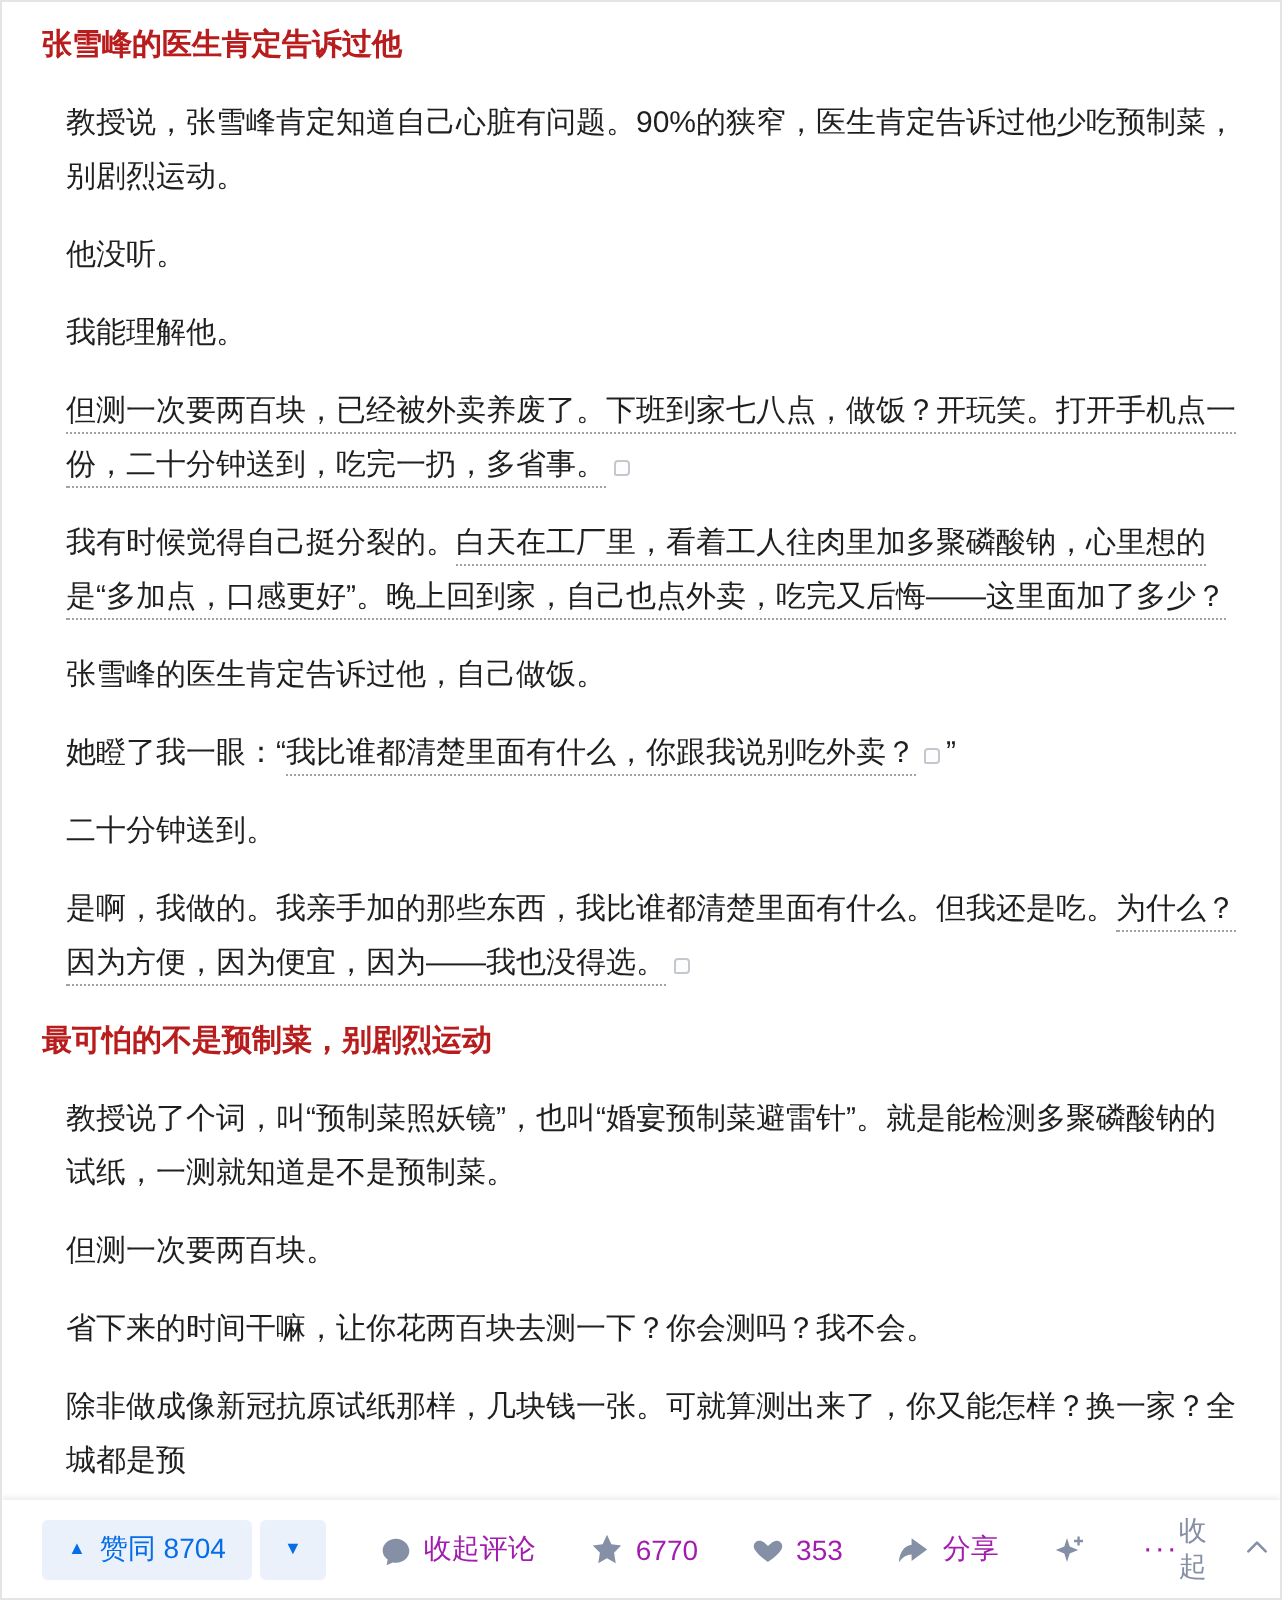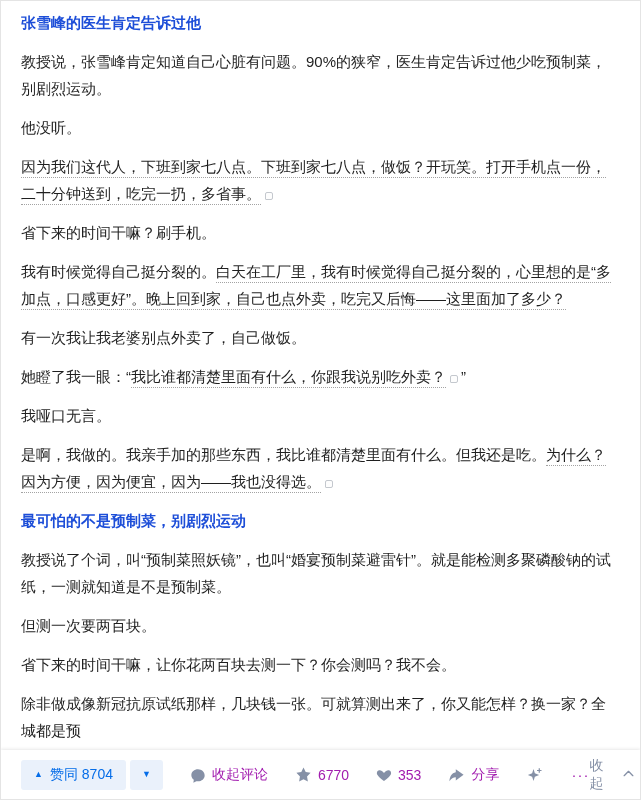--- a/index.html
+++ b/index.html
@@ -14,25 +14,25 @@
   }
   .article {
     padding: 8px 20px 60px 20px;
     font-size: 15px;
     line-height: 27px;
     color: #1f1f1f;
   }
   .article .heading {
     font-size: 15px;
     font-weight: 700;
-    color: #1d4ed8;
+    color: #b91c1c;
     margin: 0 0 12px 0;
   }
   .article .paragraph {
-    margin: 0 0 12px 0;
+    margin: 0 0 12px 12px;
   }
   .u {
     border-bottom: 1px dotted #a3a3a3;
     padding-bottom: 2px;
   }
   .anno {
     display: inline-block;
     width: 8px;
     height: 8px;
     border: 1px solid #c4c8ce;
@@ -100,26 +100,26 @@
     cursor: pointer;
   }
 </style>
 </head>
 <body>
 
 <div class="article">
     <h2 class="heading"><span>张雪峰的医生肯定告诉过他</span></h2>
     <p class="paragraph"><span>教授说，张雪峰肯定知道自己心脏有问题。90%的狭窄，医生肯定告诉过他少吃预制菜，别剧烈运动。</span></p>
     <p class="paragraph"><span>他没听。</span></p>
-    <p class="paragraph"><span class="u">因为我们这代人，下班到家七八点。下班到家七八点，做饭？开玩笑。打开手机点一份，二十分钟送到，吃完一扔，多省事。</span><span class="anno"></span></p>
-    <p class="paragraph"><span>省下来的时间干嘛？刷手机。</span></p>
-    <p class="paragraph"><span>我有时候觉得自己挺分裂的。</span><span class="u">白天在工厂里，我有时候觉得自己挺分裂的，心里想的是“多加点，口感更好”。晚上回到家，自己也点外卖，吃完又后悔——这里面加了多少？</span></p>
-    <p class="paragraph"><span>有一次我让我老婆别点外卖了，自己做饭。</span></p>
+    <p class="paragraph"><span>我能理解他。</span></p>
+    <p class="paragraph"><span class="u">但测一次要两百块，已经被外卖养废了。下班到家七八点，做饭？开玩笑。打开手机点一份，二十分钟送到，吃完一扔，多省事。</span><span class="anno"></span></p>
+    <p class="paragraph"><span>我有时候觉得自己挺分裂的。</span><span class="u">白天在工厂里，看着工人往肉里加多聚磷酸钠，心里想的是“多加点，口感更好”。晚上回到家，自己也点外卖，吃完又后悔——这里面加了多少？</span></p>
+    <p class="paragraph"><span>张雪峰的医生肯定告诉过他，自己做饭。</span></p>
     <p class="paragraph"><span>她瞪了我一眼：“</span><span class="u">我比谁都清楚里面有什么，你跟我说别吃外卖？</span><span class="anno"></span><span>”</span></p>
-    <p class="paragraph"><span>我哑口无言。</span></p>
+    <p class="paragraph"><span>二十分钟送到。</span></p>
     <p class="paragraph"><span>是啊，我做的。我亲手加的那些东西，我比谁都清楚里面有什么。但我还是吃。</span><span class="u">为什么？因为方便，因为便宜，因为——我也没得选。</span><span class="anno"></span></p>
     <h2 class="heading"><span>最可怕的不是预制菜，别剧烈运动</span></h2>
     <p class="paragraph"><span>教授说了个词，叫“预制菜照妖镜”，也叫“婚宴预制菜避雷针”。就是能检测多聚磷酸钠的试纸，一测就知道是不是预制菜。</span></p>
     <p class="paragraph"><span>但测一次要两百块。</span></p>
     <p class="paragraph"><span>省下来的时间干嘛，让你花两百块去测一下？你会测吗？我不会。</span></p>
     <p class="paragraph"><span>除非做成像新冠抗原试纸那样，几块钱一张。可就算测出来了，你又能怎样？换一家？全城都是预</span></p>
   </div>
 
 <div class="toolbar">
   <button class="vote-btn">

